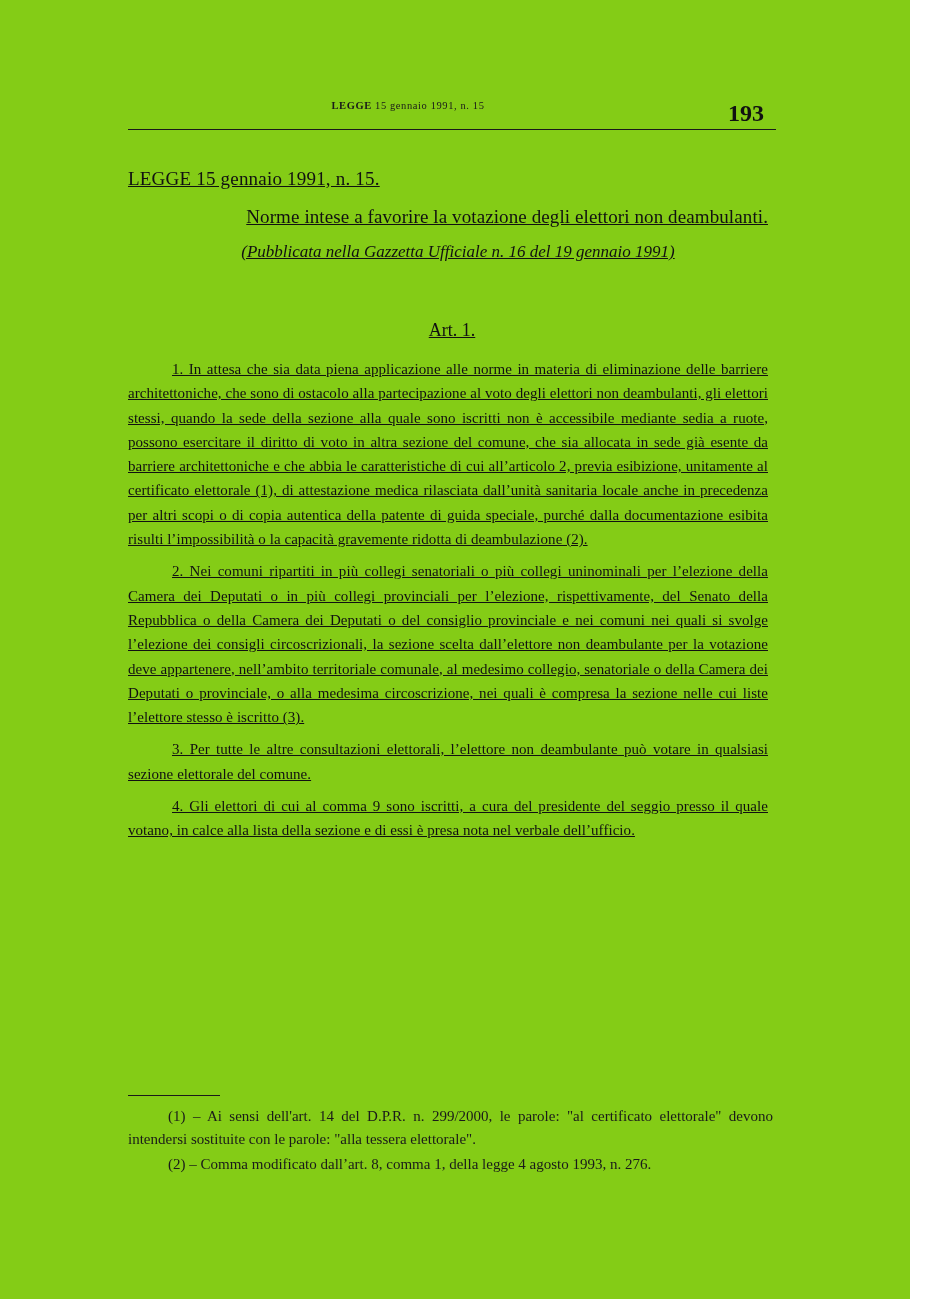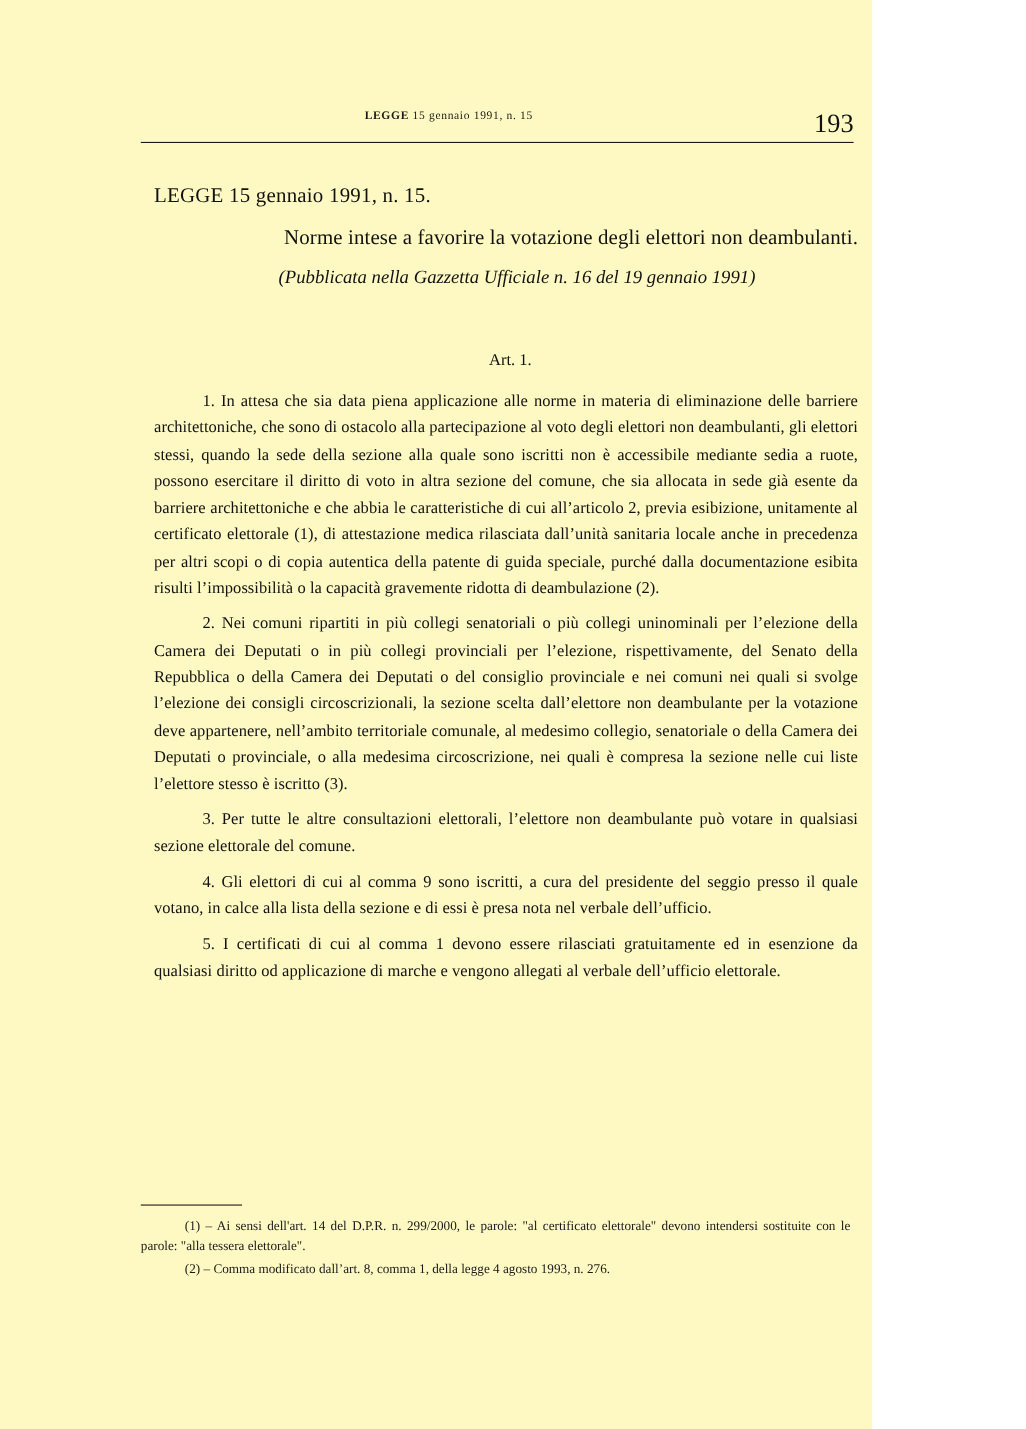--- a/index.html
+++ b/index.html
@@ -11,23 +11,23 @@
     width: 933px;
     height: 1299px;
     font-family: "Liberation Serif", serif;
     color: #111111;
     position: relative;
     overflow: hidden;
   }
   .page {
     position: absolute;
     left: 0; top: 0;
-    width: 793px;
+    width: 910px;
     height: 1299px;
-    background: #fef9c3;
+    background: #84cc16;
   }
   
   .running-head {
     position: absolute;
     left: 128px;
     top: 100px;
     width: 648px;
     height: 30px;
   }
   .running-head-text {
@@ -39,39 +39,41 @@
     font-family: "Liberation Serif", serif;
     font-size: 10.5px;
     letter-spacing: 0.6px;
     color: #1a1a1a;
   }
   .running-head-text .bold {
     font-weight: bold;
   }
   .page-number {
     position: absolute;
-    right: 0;
+    right: 12px;
     top: 0px;
     font-size: 24px;
     color: #111111;
+    font-weight: bold;
   }
   .head-rule {
     position: absolute;
     left: 128px;
     top: 129px;
     width: 648px;
     height: 1px;
     background: #1a1a1a;
   }
   
   .content {
     position: absolute;
-    left: 140px;
+    left: 128px;
     top: 160px;
     width: 640px;
+    text-decoration: underline;
   }
   .law-title {
     font-size: 19px;
     margin: 8px 0 0 0;
     letter-spacing: 0.2px;
   }
   .law-subtitle {
     font-size: 19px;
     margin: 16px 0 0 0;
     text-indent: 44px;
@@ -79,21 +81,21 @@
     text-align: right;
   }
   .law-source {
     font-size: 17px;
     font-style: italic;
     margin: 14px 0 16px 0;
     text-align: center;
     padding-left: 20px;
   }
   .article-heading {
-    font-size: 15px;
+    font-size: 18px;
     text-align: center;
     margin: 58px 0 0 0;
     padding-left: 8px;
   }
   
   .body-para {
     font-size: 15px;
     line-height: 1.62;
     text-align: justify;
     text-indent: 44px;
@@ -113,21 +115,21 @@
     height: 1px;
     background: #1a1a1a;
   }
   .footnotes {
     position: absolute;
     left: 128px;
     top: 1105px;
     width: 645px;
   }
   .footnote {
-    font-size: 12px;
+    font-size: 15px;
     line-height: 1.5;
     text-align: justify;
     text-indent: 40px;
     margin: 0 0 3px 0;
     color: #1a1a1a;
   }
 </style>
 </head>
 <body>
 
@@ -143,21 +145,20 @@
     <p class="law-title">LEGGE 15 gennaio 1991, n. 15.</p>
     <p class="law-subtitle">Norme intese a favorire la votazione degli elettori non deambulanti.</p>
     <p class="law-source">(Pubblicata nella Gazzetta Ufficiale n. 16 del 19 gennaio 1991)</p>
 
     <p class="article-heading">Art. 1.</p>
 
     <p class="body-para first">1. In attesa che sia data piena applicazione alle norme in materia di eliminazione delle barriere architettoniche, che sono di ostacolo alla partecipazione al voto degli elettori non deambulanti, gli elettori stessi, quando la sede della sezione alla quale sono iscritti non è accessibile mediante sedia a ruote, possono esercitare il diritto di voto in altra sezione del comune, che sia allocata in sede già esente da barriere architettoniche e che abbia le caratteristiche di cui all’articolo 2, previa esibizione, unitamente al certificato elettorale (1), di attestazione medica rilasciata dall’unità sanitaria locale anche in precedenza per altri scopi o di copia autentica della patente di guida speciale, purché dalla documentazione esibita risulti l’impossibilità o la capacità gravemente ridotta di deambulazione (2).</p>
     <p class="body-para">2. Nei comuni ripartiti in più collegi senatoriali o più collegi uninominali per l’elezione della Camera dei Deputati o in più collegi provinciali per l’elezione, rispettivamente, del Senato della Repubblica o della Camera dei Deputati o del consiglio provinciale e nei comuni nei quali si svolge l’elezione dei consigli circoscrizionali, la sezione scelta dall’elettore non deambulante per la votazione deve appartenere, nell’ambito territoriale comunale, al medesimo collegio, senatoriale o della Camera dei Deputati o provinciale, o alla medesima circoscrizione, nei quali è compresa la sezione nelle cui liste l’elettore stesso è iscritto (3).</p>
     <p class="body-para">3. Per tutte le altre consultazioni elettorali, l’elettore non deambulante può votare in qualsiasi sezione elettorale del comune.</p>
     <p class="body-para">4. Gli elettori di cui al comma 9 sono iscritti, a cura del presidente del seggio presso il quale votano, in calce alla lista della sezione e di essi è presa nota nel verbale dell’ufficio.</p>
-    <p class="body-para">5. I certificati di cui al comma 1 devono essere rilasciati gratuitamente ed in esenzione da qualsiasi diritto od applicazione di marche e vengono allegati al verbale dell’ufficio elettorale.</p>
   </div>
 
   <div class="footnote-rule"></div>
   <div class="footnotes">
     <p class="footnote">(1) – Ai sensi dell'art. 14 del D.P.R. n. 299/2000, le parole: "al certificato elettorale" devono intendersi sostituite con le parole: "alla tessera elettorale".</p>
     <p class="footnote">(2) – Comma modificato dall’art. 8, comma 1, della legge 4 agosto 1993, n. 276.</p>
   </div>
 
 </div>
 

